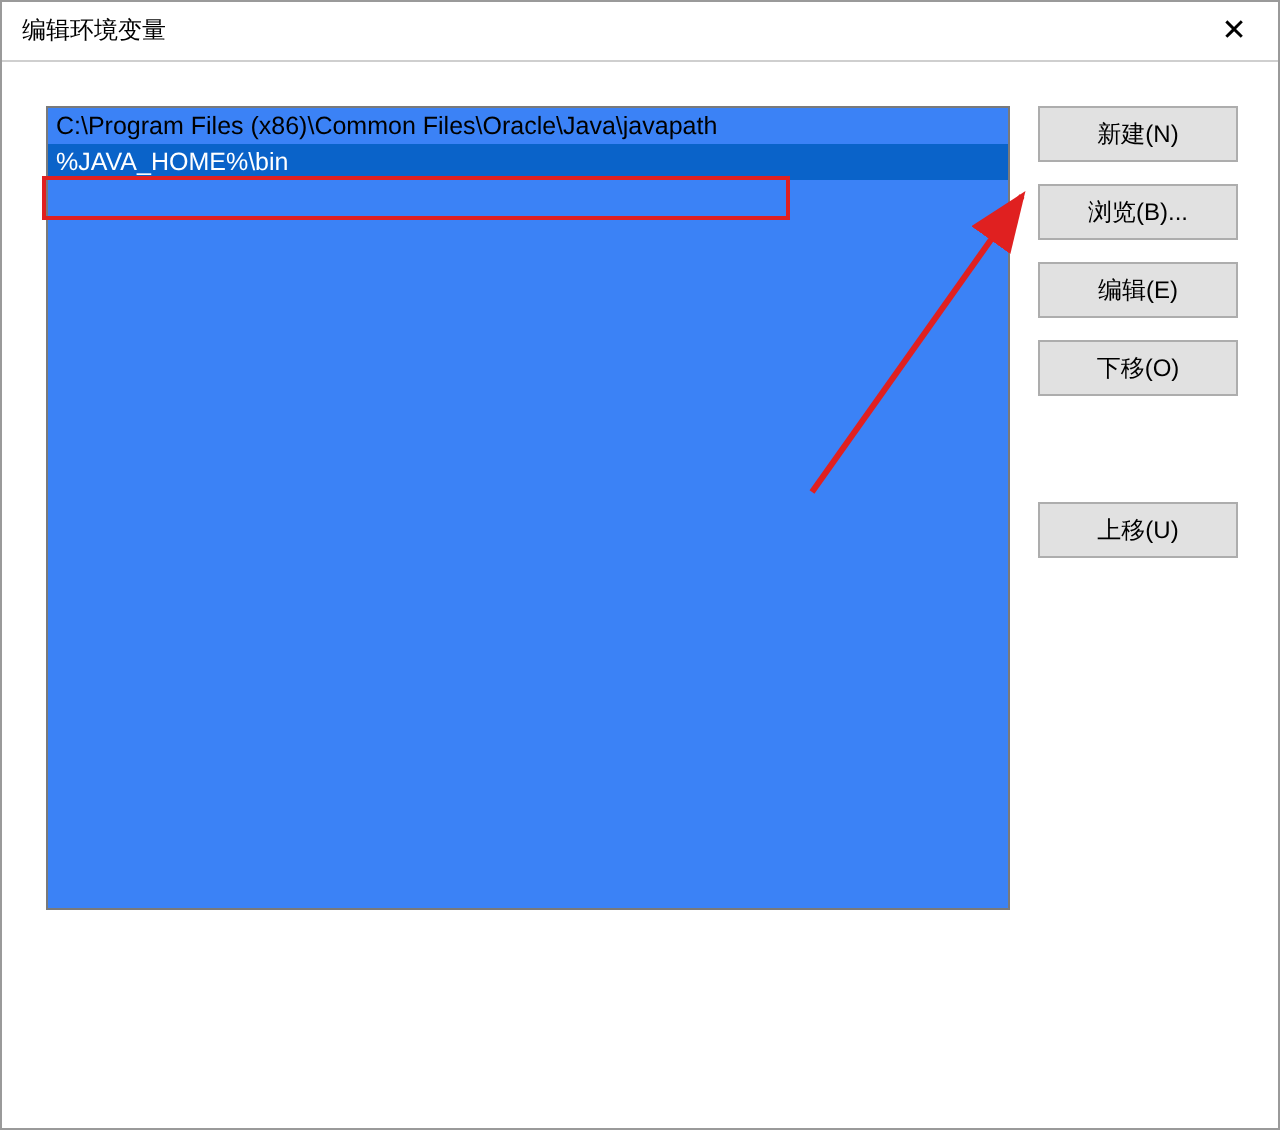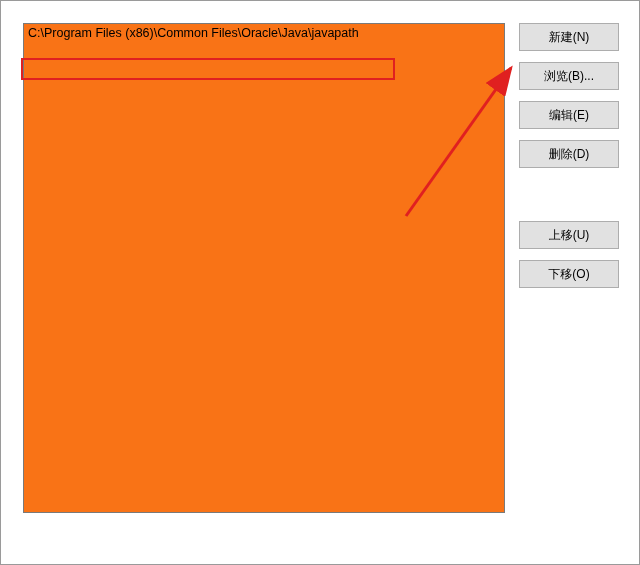--- a/index.html
+++ b/index.html
@@ -32,22 +32,22 @@
     .close-x { font-size: 15px; line-height: 1; font-family: Arial, sans-serif; }
     .content {
       flex: 1;
       padding: 22px 20px 20px 22px;
       display: flex; gap: 14px;
       position: relative;
     }
     .listbox {
       flex: 1;
       border: 1px solid #7a7a7a;
-      background: #f97316;
-      height: 490px;
+      background: #3b82f6;
+      height: 402px;
       overflow: hidden;
     }
     .list-row {
       height: 18px;
       line-height: 18px;
       padding: 0 4px;
       font-size: 12.5px;
       font-family: "Segoe UI", Tahoma, sans-serif;
       white-space: nowrap;
       overflow: hidden;
@@ -80,38 +80,44 @@
     .arrow {
       position: absolute;
       pointer-events: none;
       z-index: 10;
     }
   </style>
 </head>
 <body>
 
 <div class="window">
+  <div class="titlebar">
+    <span class="title">编辑环境变量</span>
+    <div class="close-btn">
+      <span class="close-x">✕</span>
+    </div>
+  </div>
   <div class="content">
     <div class="listbox">
       <div class="list-row">C:\Program Files (x86)\Common Files\Oracle\Java\javapath</div>
+      <div class="list-row selected">%JAVA_HOME%\bin</div>
     </div>
 
     <div class="highlight-box" style="left:20px; top:57px; width:374px; height:22px;"></div>
 
     <svg class="arrow" style="left:390px; top:55px; width:150px; height:170px;" viewBox="0 0 150 170">
       <defs>
         <marker id="arrowhead" markerWidth="10" markerHeight="8" refX="9" refY="4" orient="auto">
           <polygon points="0 0, 10 4, 0 8" fill="#e02020"></polygon>
         </marker>
       </defs>
       <line x1="15" y1="160" x2="120" y2="12" stroke="#e02020" stroke-width="3" marker-end="url(#arrowhead)"></line>
     </svg>
 
     <div class="btn-col">
       <button class="btn">新建(N)</button>
       <button class="btn">浏览(B)...</button>
       <button class="btn">编辑(E)</button>
-      <button class="btn">删除(D)</button>
+      <button class="btn">下移(O)</button>
       <button class="btn gap-large">上移(U)</button>
-      <button class="btn">下移(O)</button>
     </div>
   </div>
 </div>
 
 </body></html>

